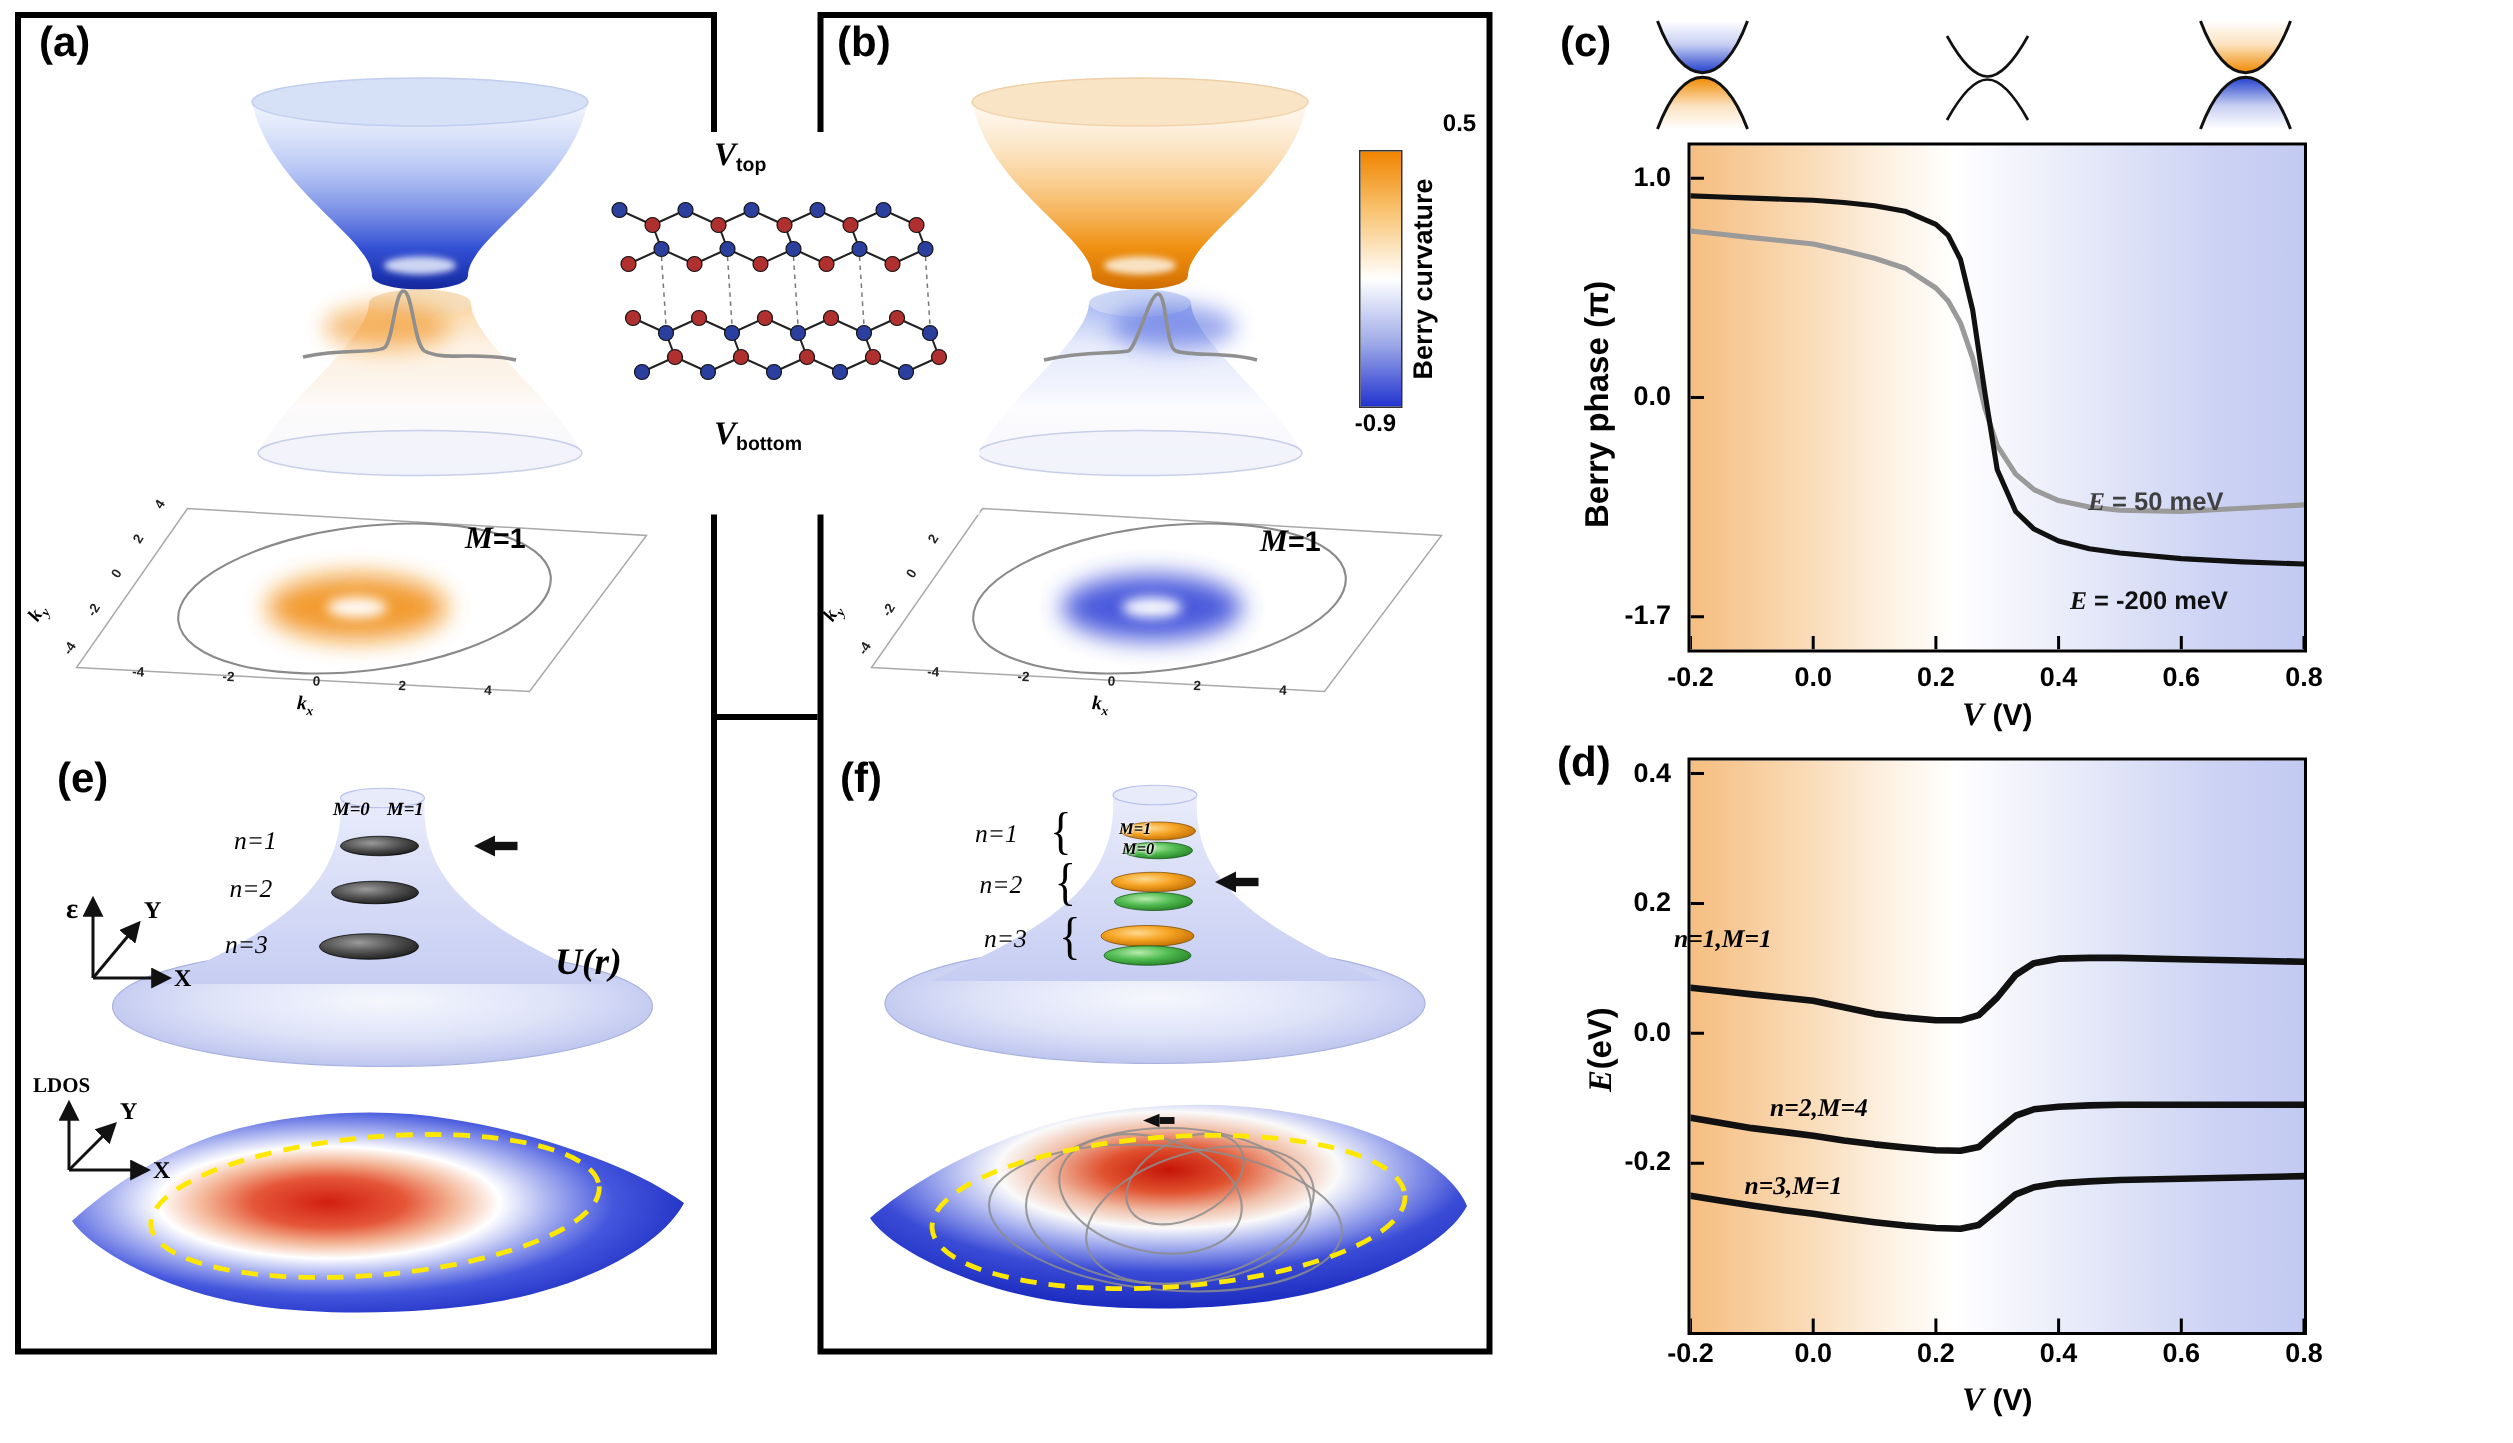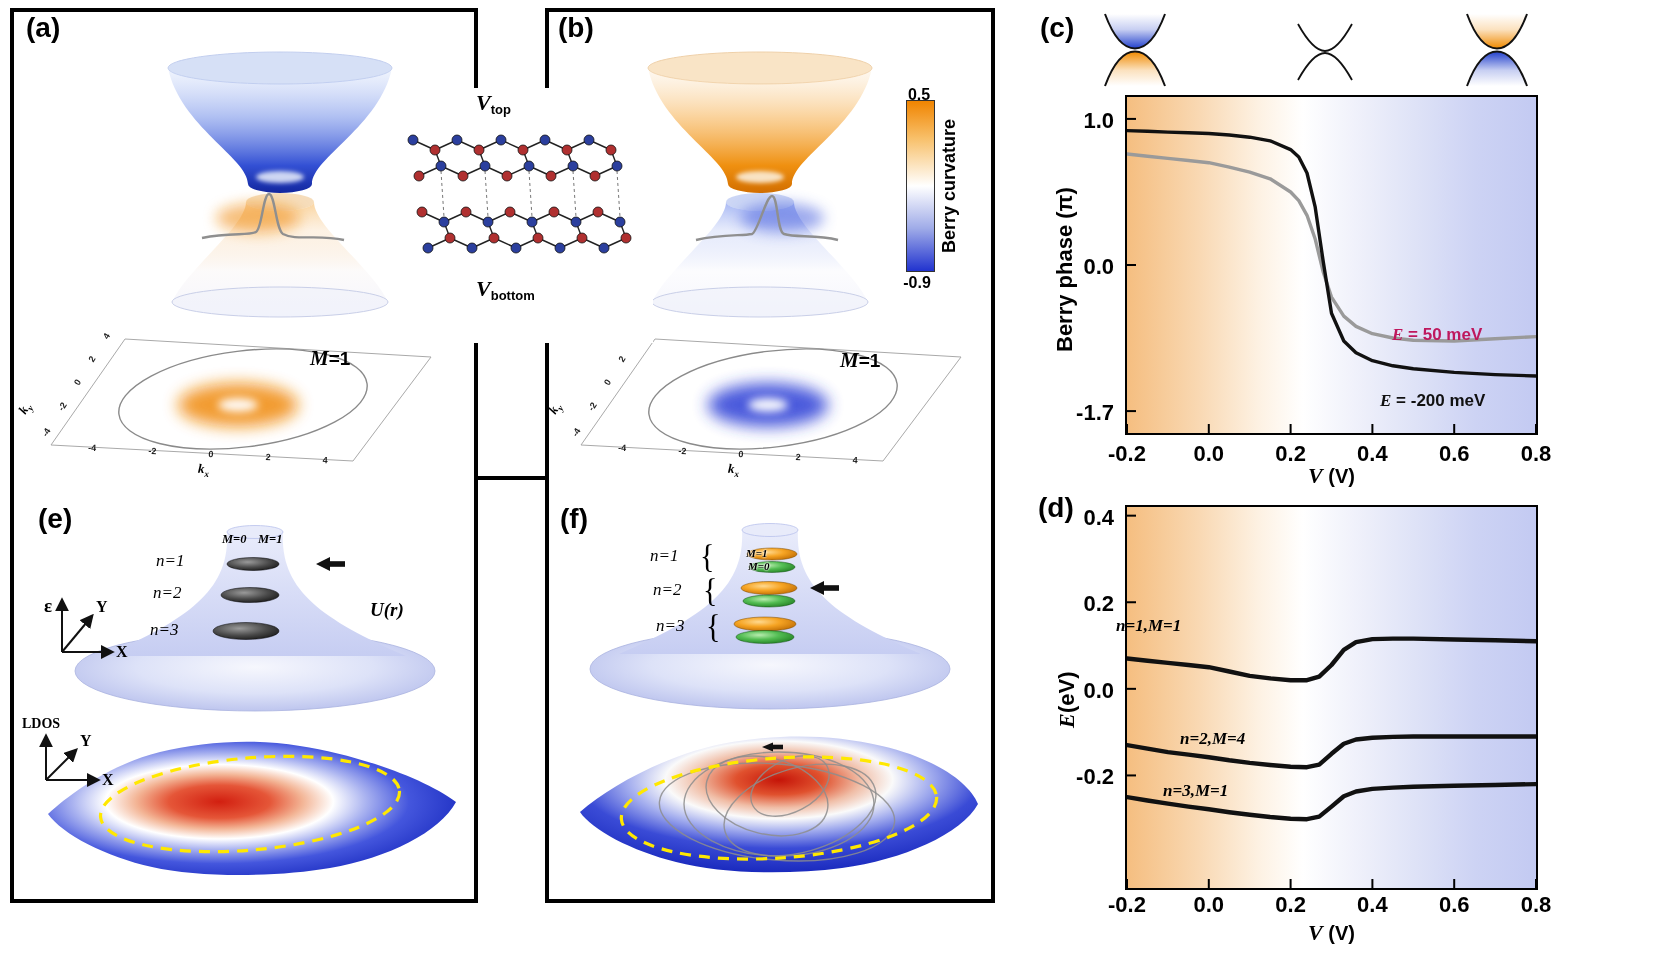--- a/index.html
+++ b/index.html
@@ -16,21 +16,21 @@
   .vsub sub{font-size:13px;font-weight:bold;}
   .mlabel{position:absolute;font-size:19px;font-weight:bold;white-space:nowrap;}
   .mlabel .si{font-size:21px;}
   .ticksrow{position:absolute;display:flex;justify-content:space-between;font-size:9px;font-weight:bold;color:#222;}
   .kaxis{position:absolute;font-size:13px;font-weight:bold;}
   .kaxis sub{font-size:9px;}
   .vert{position:absolute;writing-mode:vertical-rl;transform:rotate(180deg);display:flex;align-items:center;justify-content:center;font-weight:bold;}
   .plot{position:absolute;border:2px solid #000;box-sizing:border-box;
         background:linear-gradient(90deg,#f5be80 0%,#f9d9b4 18%,#fdf1e2 32%,#ffffff 43%,#f1f2fb 55%,#dfe3f7 70%,#cdd3f4 85%,#c3caf2 100%);}
   .plot svg{display:block;width:100%;height:100%;}
-  .ticklabel{position:absolute;font-size:22px;font-weight:bold;color:#000;}
+  .ticklabel{position:absolute;font-size:18px;font-weight:bold;color:#000;}
   .xt{width:48px;text-align:center;}
   .yt{right:4px;width:42px;text-align:right;}
   .curvelabel{position:absolute;font-size:17px;font-weight:bold;white-space:nowrap;}
   .nlabel{position:absolute;font-family:"Liberation Serif",serif;font-style:italic;font-weight:normal;font-size:17px;white-space:nowrap;}
   .mheader{position:absolute;font-family:"Liberation Serif",serif;font-style:italic;font-weight:bold;font-size:12.5px;white-space:nowrap;}
   .msmall{position:absolute;font-family:"Liberation Serif",serif;font-style:italic;font-weight:bold;font-size:11px;
           text-shadow:0 0 2px #fff,0 0 2px #fff;white-space:nowrap;}
   .brace{position:absolute;font-family:"Liberation Serif",serif;font-size:30px;transform:scaleY(1.15);font-weight:400;}
   .cbnum{position:absolute;font-size:16px;font-weight:bold;width:34px;text-align:center;}
   svg text{font-family:"Liberation Serif",serif;font-weight:bold;fill:#000;}
@@ -331,21 +331,21 @@
     <span>-4</span>
       <span>-2</span>
       <span>0</span>
       <span>2</span>
       <span>4</span>
   </div>
   <div class="kaxis si" style="left:550px;top:400px;transform:rotate(-58deg);">
     <span>k</span><sub>y</sub>
   </div>
 
-  <div class="cbnum" style="left:902px;top:74px;margin-top:12px;">0.5</div>
+  <div class="cbnum" style="left:956px;top:74px;">0.5</div>
   <div class="abs" style="left:906px;top:100px;width:27px;height:170px;border:1px solid #333;
               background:linear-gradient(180deg,#f08400 0%,#f8c06a 22%,#ffffff 50%,#9fabe8 75%,#2133cf 100%);"></div>
   <div class="cbnum" style="left:900px;top:274px;">-0.9</div>
   <div class="vert" style="left:936px;top:98px;height:175px;width:26px;font-size:18px;">Berry curvature</div>
 
   <div class="plabel" style="left:1040px;top:12px;">(c)</div>
 
   <svg class="abs" style="left:1102px;top:8px;" width="66" height="84" viewBox="0 0 66 84">
     <path d="M3,6 C20,52 46,52 63,6 Z" fill="url(#gLensBlueDown)"></path>
     <path d="M3,6 C20,52 46,52 63,6" fill="none" stroke="#111" stroke-width="2"></path>
@@ -387,21 +387,21 @@
     </div>
   <div class="abs" style="left:1127px;top:441px;width:409px;height:22px;">
       <span class="ticklabel xt" style="left: -24px; top: 0px;">-0.2</span>
       <span class="ticklabel xt" style="left: 57.8px; top: 0px;">0.0</span>
       <span class="ticklabel xt" style="left: 139.6px; top: 0px;">0.2</span>
       <span class="ticklabel xt" style="left: 221.4px; top: 0px;">0.4</span>
       <span class="ticklabel xt" style="left: 303.2px; top: 0px;">0.6</span>
       <span class="ticklabel xt" style="left: 385px; top: 0px;">0.8</span>
     </div>
 
-  <div class="curvelabel" style="left:1392px;top:325px;color:#be185d;">
+  <div class="curvelabel" style="left:1392px;top:325px;color:#404040;">
     <span class="si">E</span><span> = 50 meV</span>
   </div>
   <div class="curvelabel" style="left:1380px;top:391px;color:#111;">
     <span class="si">E</span><span> = -200 meV</span>
   </div>
 
   <div class="abs" style="left:1127px;top:463px;width:409px;text-align:center;font-weight:bold;font-size:20px;">
     <span class="si" style="font-size:22px;">V</span>
     <span>(V)</span>
   </div>
@@ -470,21 +470,21 @@
 
   <div class="nlabel" style="left:156px;top:551px;">n=1</div>
   <div class="nlabel" style="left:153px;top:583px;">n=2</div>
   <div class="nlabel" style="left:150px;top:620px;">n=3</div>
 
   <svg class="abs" style="left:316px;top:556px;" width="30" height="16" viewBox="0 0 30 16">
     <polygon points="0,8 14,1 14,15" fill="#111"></polygon>
       <rect x="13" y="5.2" width="16" height="5.6" fill="#111"></rect>
   </svg>
 
-  <div class="si" style="position:absolute;left:370px;top:599px;font-size:19px;font-style:italic;">U(r)</div>
+  <div class="si" style="position:absolute;left:370px;top:628px;font-size:25px;font-style:italic;">U(r)</div>
 
   <svg class="abs" style="left:40px;top:588px;" width="95" height="78" viewBox="0 0 95 78">
     <line x1="22" y1="64" x2="22" y2="12" stroke="#111" stroke-width="2" marker-end="url(#ah)"></line>
     <line x1="22" y1="64" x2="52" y2="28" stroke="#111" stroke-width="2" marker-end="url(#ah)"></line>
     <line x1="22" y1="64" x2="72" y2="64" stroke="#111" stroke-width="2" marker-end="url(#ah)"></line>
     <text x="4" y="24" font-size="19">ε</text>
     <text x="56" y="24" font-size="16">Y</text>
     <text x="76" y="69" font-size="16">X</text>
   </svg>
 

